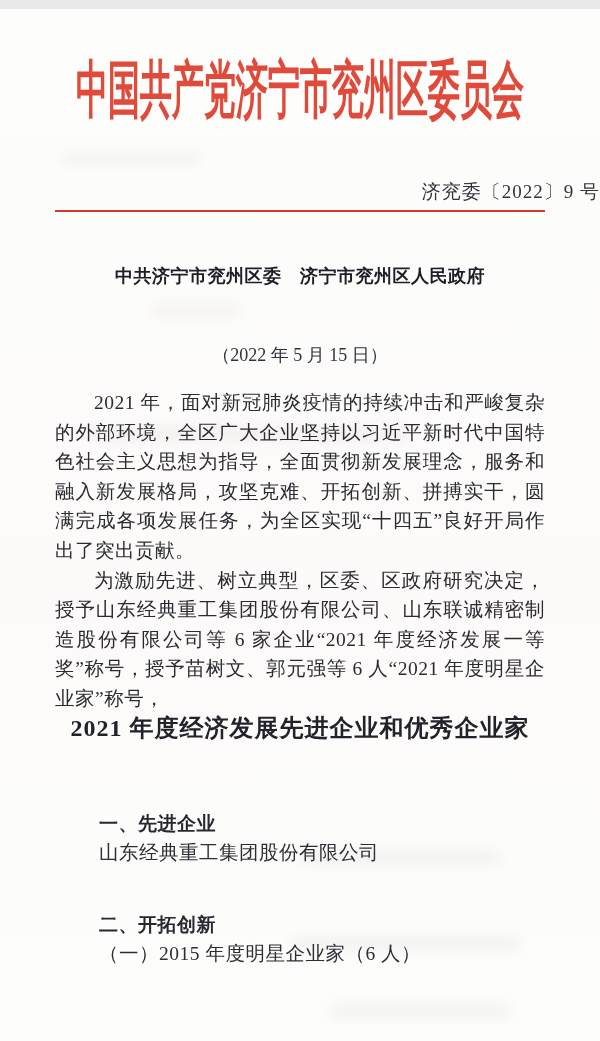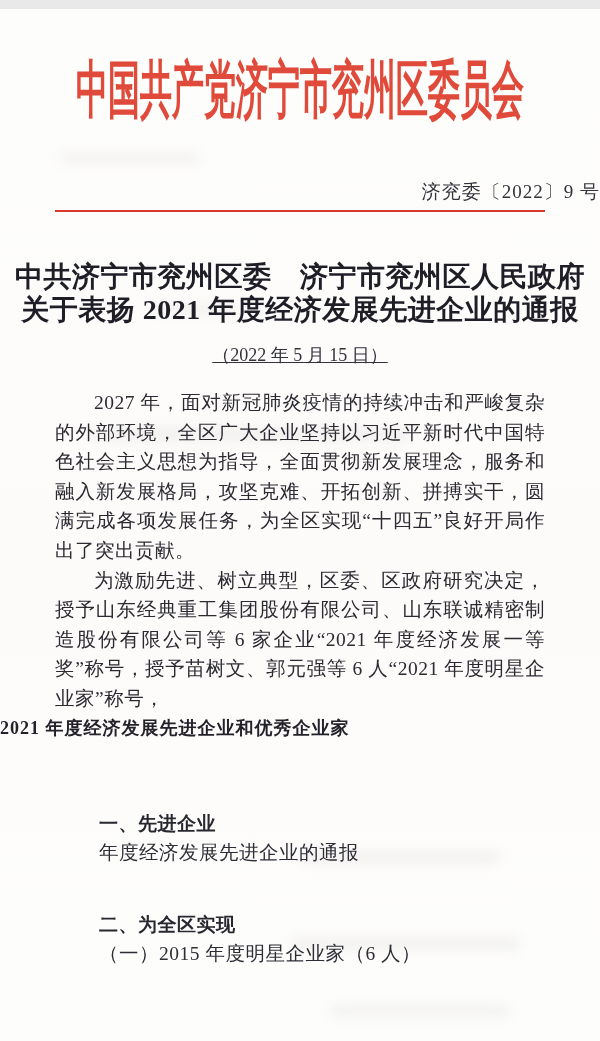--- a/index.html
+++ b/index.html
@@ -57,35 +57,34 @@
     width: 490px;
     height: 2px;
     background: #d8382b;
   }
   .doc-title {
     position: absolute;
     top: 251px;
     left: 0;
     width: 100%;
     text-align: center;
-    font-size: 28px;
+    font-size: 18px;
     font-weight: 700;
     line-height: 33px;
     letter-spacing: 0.5px;
     color: #1f1d26;
   }
   .doc-date {
     position: absolute;
     top: 334px;
     left: 0;
     width: 100%;
     text-align: center;
     font-size: 18px;
     color: #33313a;
-    text-decoration: underline;
   }
   .body-text {
     position: absolute;
     top: 379px;
     left: 55px;
     width: 490px;
     font-size: 19.5px;
     line-height: 29.6px;
     text-align: justify;
     color: #2b2a31;
@@ -93,21 +92,22 @@
   .body-text p {
     margin: 0;
     text-indent: 2em;
     letter-spacing: 0.5px;
   }
   .list-title {
     position: absolute;
     top: 701px;
     left: 0;
     width: 100%;
-    font-size: 18px;
+    text-align: center;
+    font-size: 24px;
     font-weight: 700;
     line-height: 37px;
     letter-spacing: 1px;
     color: #232129;
   }
   .roster {
     position: absolute;
     top: 800px;
     left: 55px;
     width: 490px;
@@ -142,39 +142,38 @@
   <div class="ghost" style="top:144px; left:60px;  width:140px; height:10px;"></div>
 
   <div class="org-name">中国共产党济宁市兖州区委员会</div>
 
   <div class="doc-number">济兖委〔2022〕9 号</div>
 
   <div class="red-rule"></div>
 
   <div class="doc-title">
     <div>中共济宁市兖州区委　济宁市兖州区人民政府</div>
-    <div>关于表扬 2021 年度经济发展先进企业的通报</div>
   </div>
 
   <div class="doc-date">（2022 年 5 月 15 日）</div>
 
   <div class="body-text">
-    <p>2027 年，面对新冠肺炎疫情的持续冲击和严峻复杂的外部环境，全区广大企业坚持以习近平新时代中国特色社会主义思想为指导，全面贯彻新发展理念，服务和融入新发展格局，攻坚克难、开拓创新、拼搏实干，圆满完成各项发展任务，为全区实现“十四五”良好开局作出了突出贡献。</p>
+    <p>2021 年，面对新冠肺炎疫情的持续冲击和严峻复杂的外部环境，全区广大企业坚持以习近平新时代中国特色社会主义思想为指导，全面贯彻新发展理念，服务和融入新发展格局，攻坚克难、开拓创新、拼搏实干，圆满完成各项发展任务，为全区实现“十四五”良好开局作出了突出贡献。</p>
     <p>为激励先进、树立典型，区委、区政府研究决定，授予山东经典重工集团股份有限公司、山东联诚精密制造股份有限公司等 6 家企业“2021 年度经济发展一等奖”称号，授予苗树文、郭元强等 6 人“2021 年度明星企业家”称号，</p>
   </div>
 
   <div class="list-title">
     <div>2021 年度经济发展先进企业和优秀企业家</div>
   </div>
 
   <div class="roster">
 
     <div class="row section-heading">一、先进企业</div>
-    <div class="row">年度经济发展先进企业的通报</div>
+    <div class="row">山东经典重工集团股份有限公司</div>
 
     <div class="section-gap"></div>
 
-    <div class="row section-heading">二、为全区实现</div>
+    <div class="row section-heading">二、开拓创新</div>
     <div class="row">（一）2015 年度明星企业家（6 人）</div>
 
   </div>
 
 </div>
 
 </body></html>

